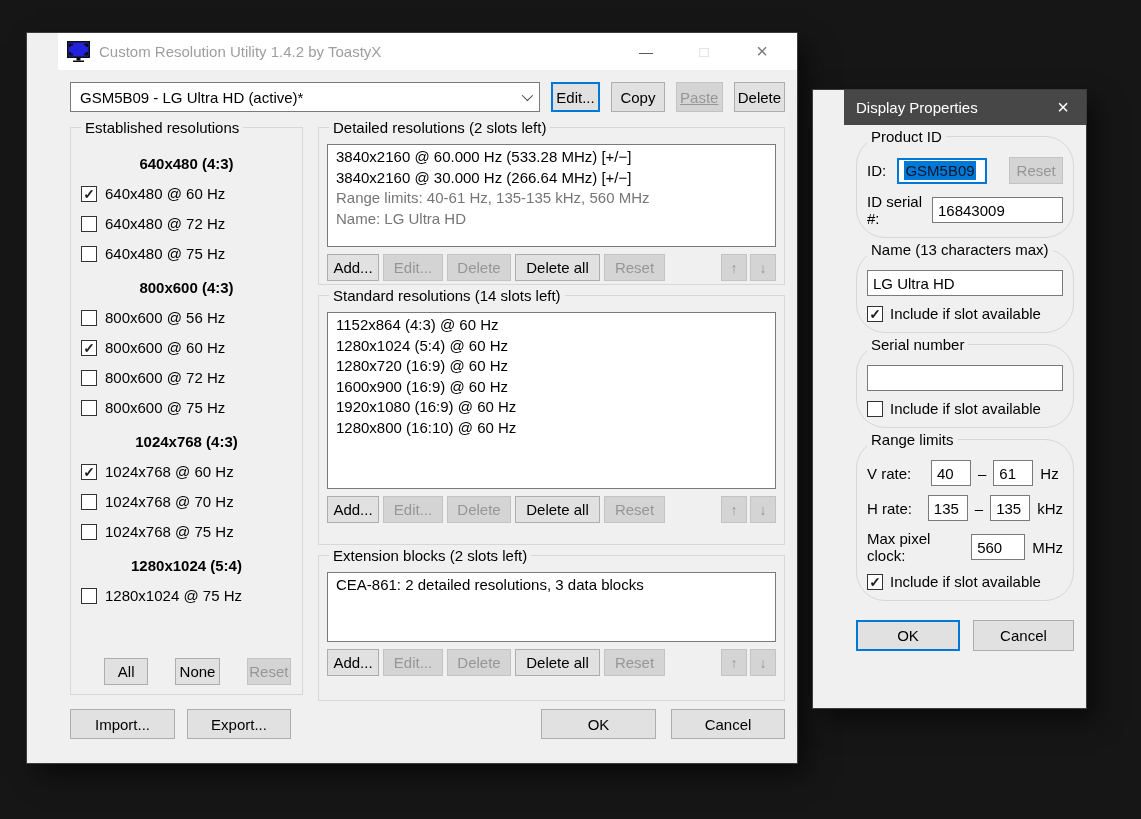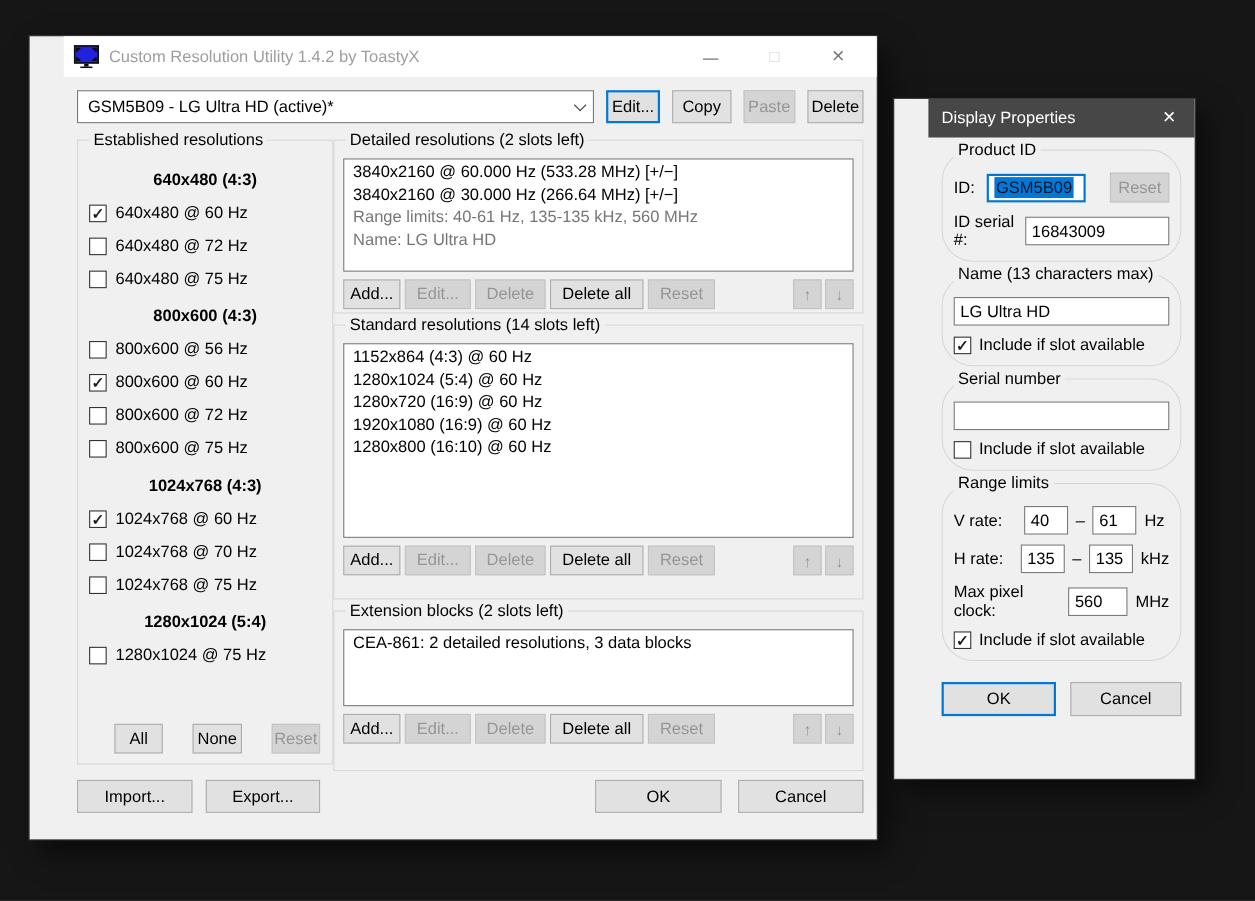--- a/index.html
+++ b/index.html
@@ -44,24 +44,24 @@
   }
   .btn {
     background: #e1e1e1; border: 1px solid #adadad; color: #000;
     display: inline-flex; align-items: center; justify-content: center;
     height: 30px; font-size: 15px; white-space: nowrap;
   }
   .btn.focused { border: 2px solid #0078d7; }
   .btn.disabled { background: #d4d4d4; border-color: #c3c3c3; color: #969696; }
   .tb-btn { width: 58px; }
   .tb-btn.copy { width: 64px; }
-  .tb-btn.paste { width: 56px; }
+  .tb-btn.paste { width: 56px; text-decoration: underline; }
   .tb-btn.delete { width: 61px; }
 
-  .content-row { display: flex; margin-top: 15px; }
+  .content-row { display: flex; gap: 15px; margin-top: 15px; }
 
   .groupbox { position: relative; border: 1px solid #d7d7d7; }
   .gb-label {
     position: absolute; top: -9px; left: 10px; background: #f0f0f0;
     padding: 0 4px; white-space: nowrap;
   }
   .established { flex: 0 0 233px; height: 568px; padding: 6px 10px; }
   .res-header { text-align: center; font-weight: bold; margin: 17px 0 3px 0; }
   .res-header.first { margin-top: 21px; }
   .cb-row { display: flex; align-items: center; gap: 8px; margin: 13px 0; }
@@ -270,20 +270,21 @@
             </div>
           </div>
         </div>
 
         <div class="groupbox gb-right gb-standard">
           <span class="gb-label">Standard resolutions (14 slots left)</span>
           <div class="listbox lb-standard">
             <div class="list-item">1152x864 (4:3) @ 60 Hz</div>
             <div class="list-item">1280x1024 (5:4) @ 60 Hz</div>
             <div class="list-item">1280x720 (16:9) @ 60 Hz</div>
+            <div class="list-item">1600x900 (16:9) @ 60 Hz</div>
             <div class="list-item">1920x1080 (16:9) @ 60 Hz</div>
             <div class="list-item">1280x800 (16:10) @ 60 Hz</div>
           </div>
           <div class="action-row">
             <div class="btn a-add">Add...</div>
             <div class="btn a-edit disabled">Edit...</div>
             <div class="btn a-del disabled">Delete</div>
             <div class="btn a-delall">Delete all</div>
             <div class="btn a-reset disabled">Reset</div>
             <div class="arrow-btns">

